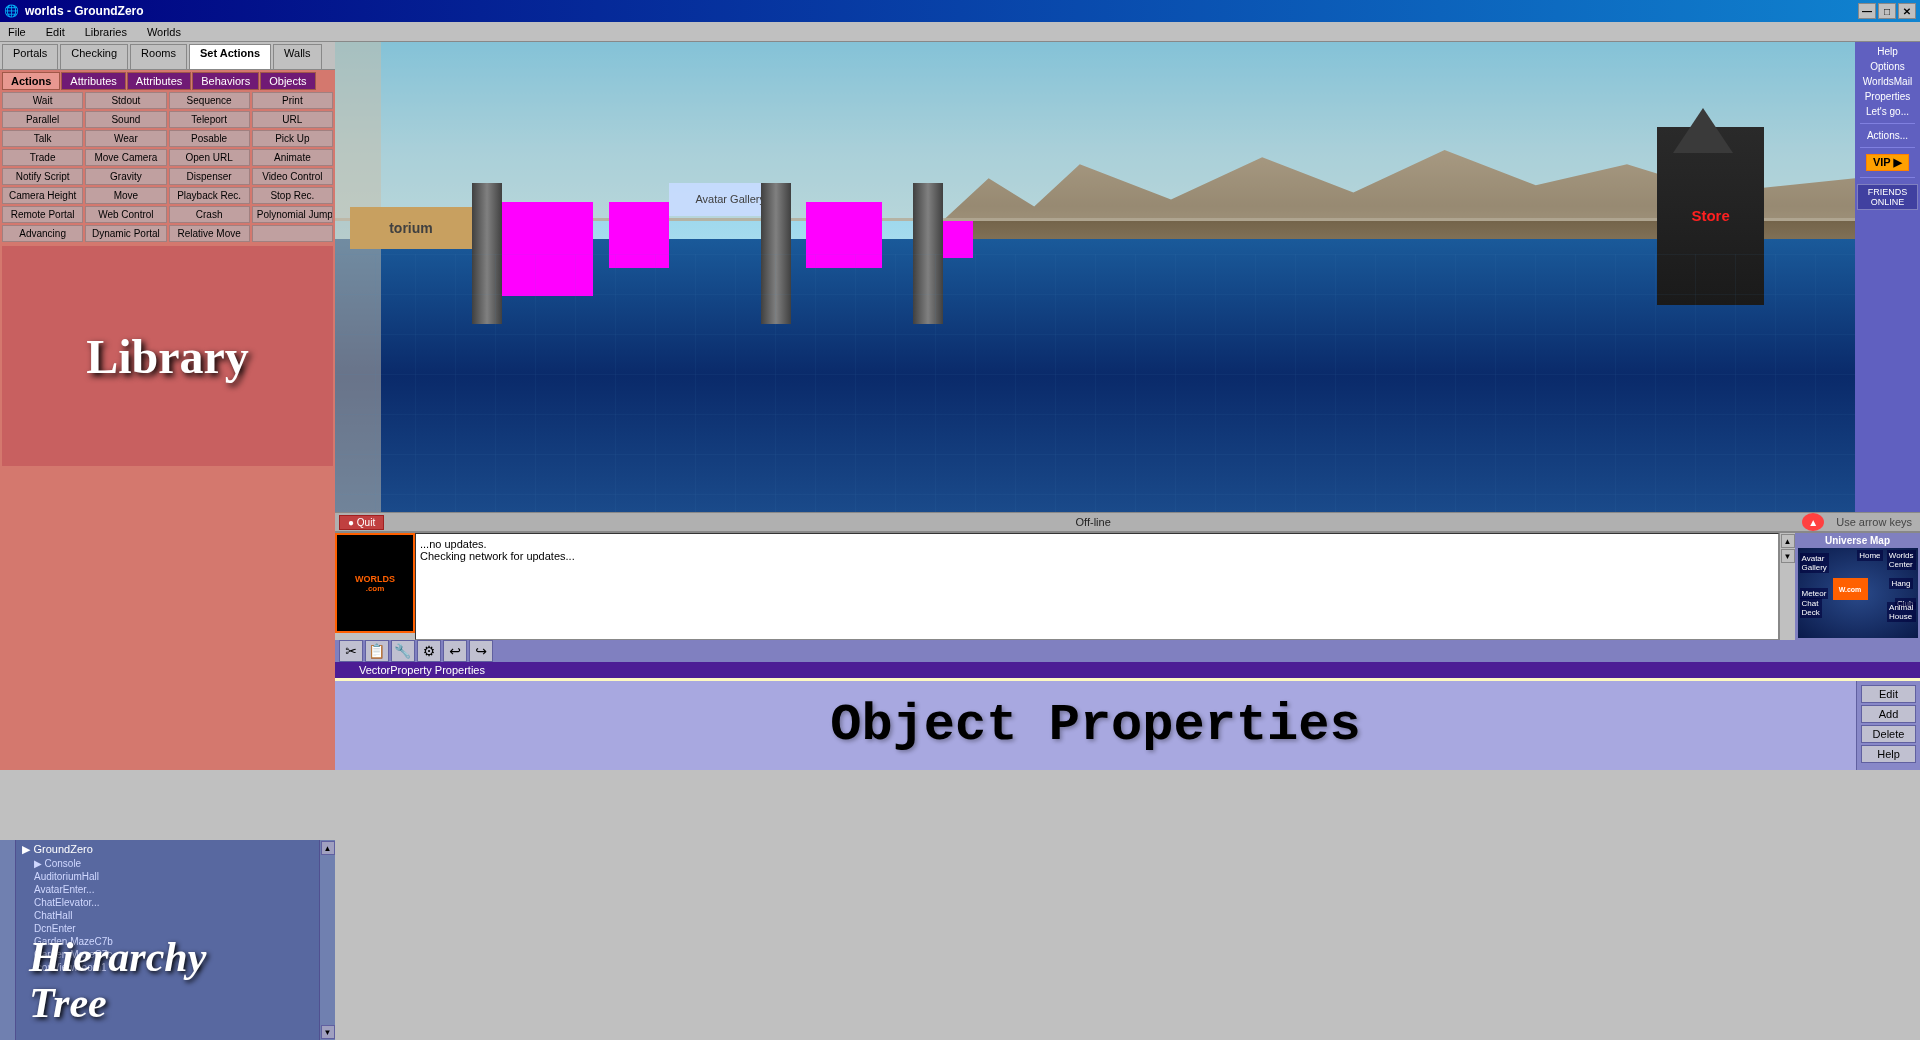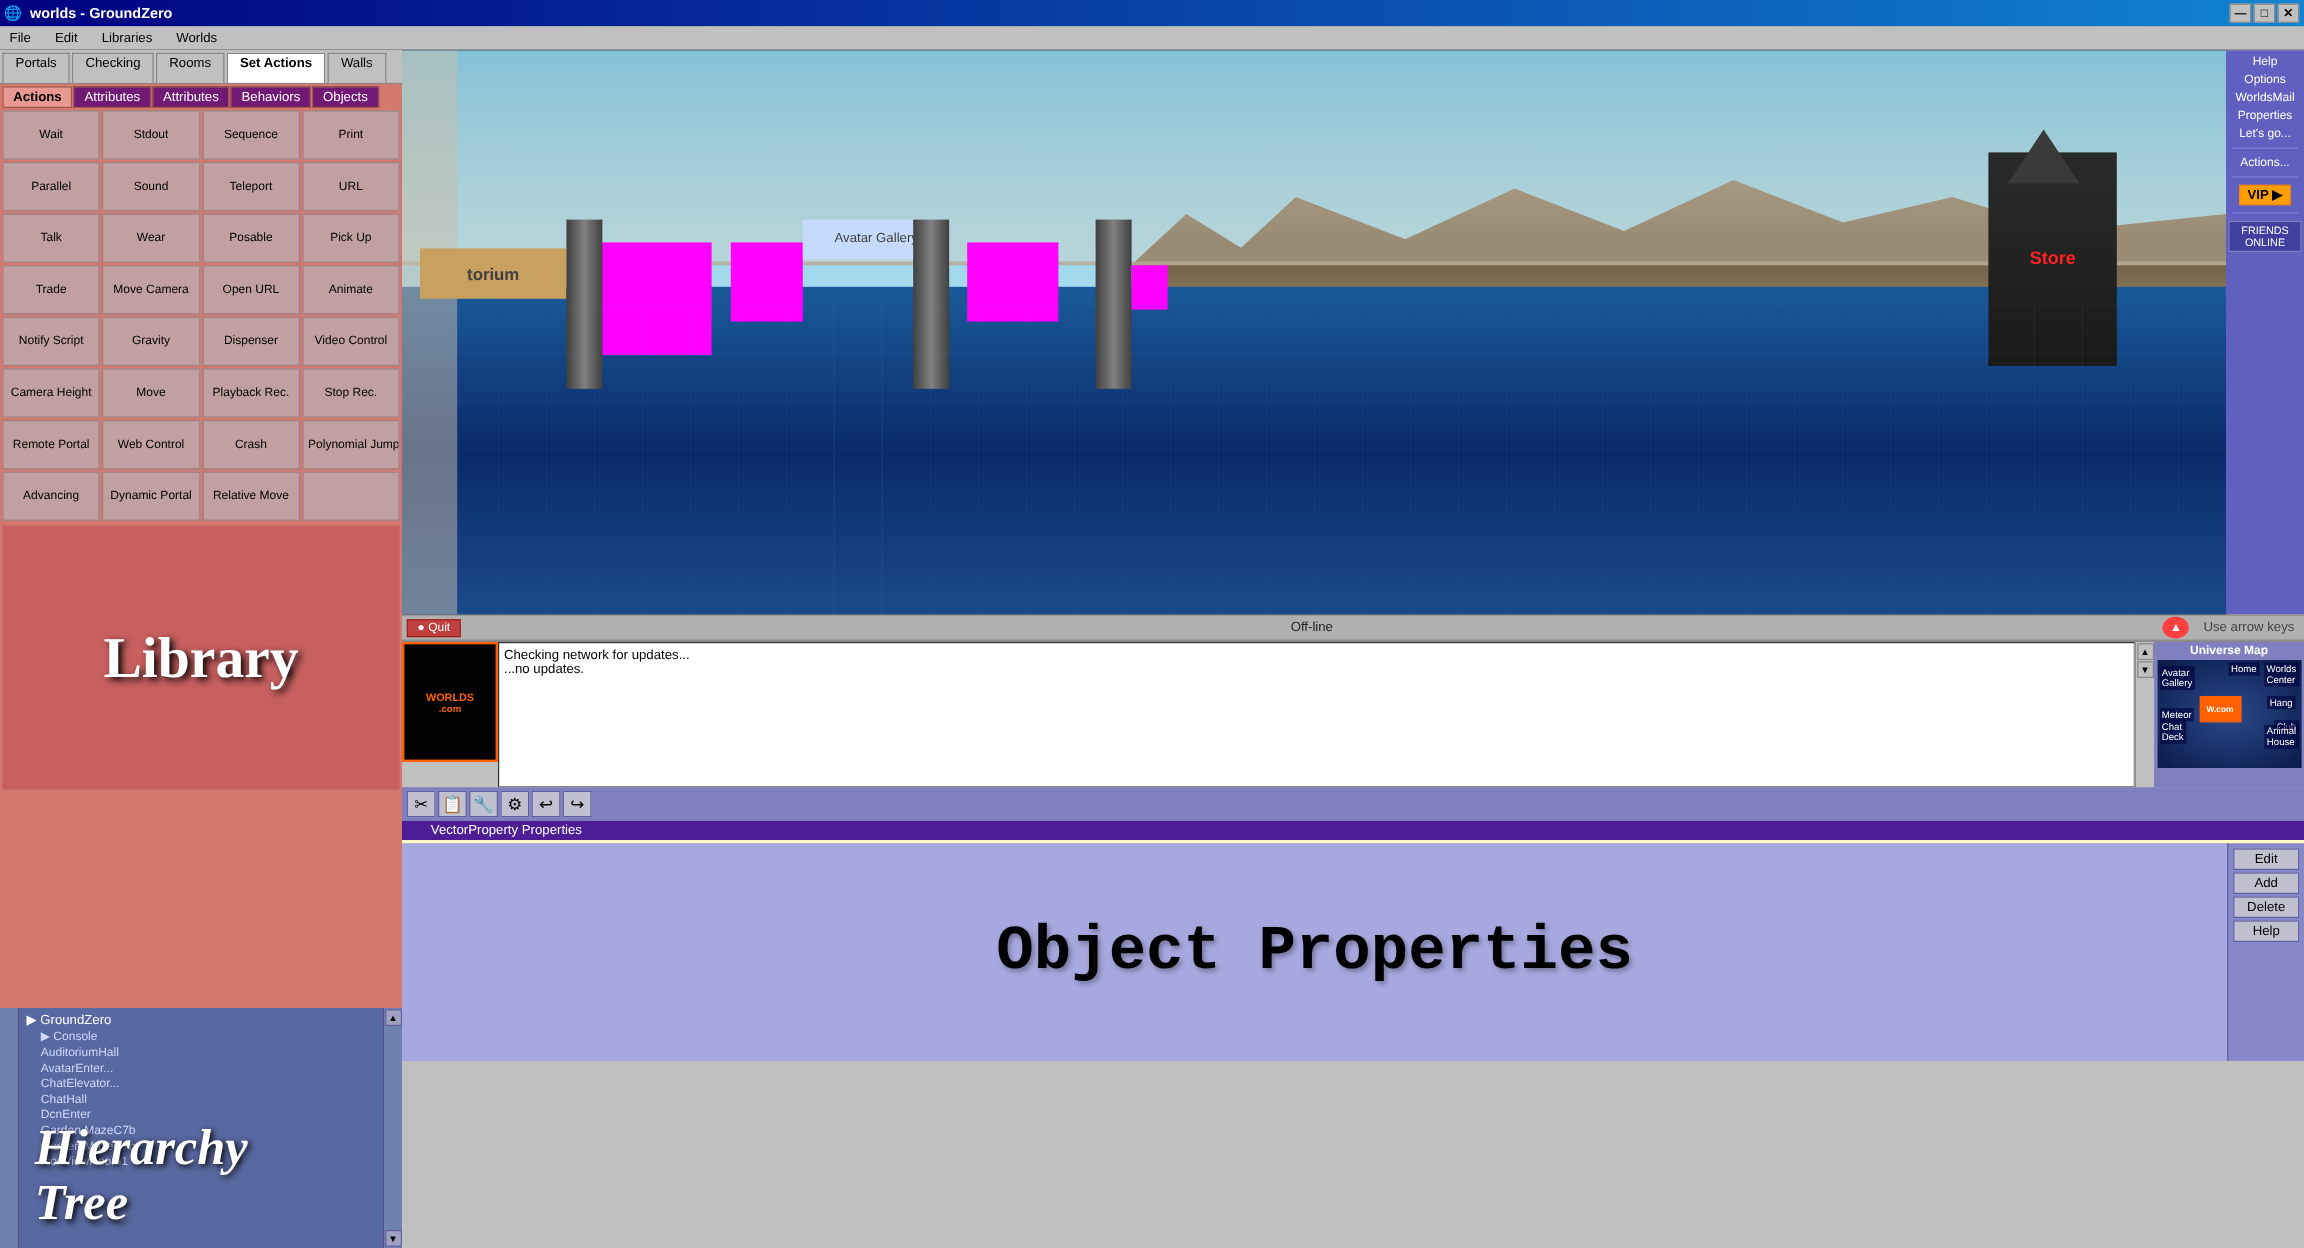--- a/index.html
+++ b/index.html
@@ -19,21 +19,21 @@
     }
 
     
     #menubar {
       background: #c0c0c0; height: 20px; display: flex; align-items: center;
       border-bottom: 1px solid #888; padding: 0 4px; gap: 12px;
     }
     .menu-item { font-size: 11px; cursor: pointer; padding: 1px 4px; }
 
     
-    #main { display: flex; width: 1920px; height: 998px; }
+    #main { display: flex; width: 1920px; height: 728px; }
 
     
     #left-panel { width: 335px; display: flex; flex-direction: column; background: #c0c0c0; }
 
     
     #top-tabs {
       display: flex; background: #c0c0c0; border-bottom: 1px solid #888;
       padding: 2px 2px 0 2px; height: 28px;
     }
     .top-tab {
@@ -52,21 +52,21 @@
       background: #701a75; border: 1px solid #a05848; color: white;
       margin-right: 1px;
     }
     .actions-tab.active { background: #e89890; color: black; font-weight: bold; }
 
     .actions-grid {
       display: grid; grid-template-columns: repeat(4, 1fr); gap: 2px;
     }
     .action-btn {
       background: #c0a0a0; border: 1px solid #a08080;
-      padding: 14px 4px; font-size: 10px; text-align: center; cursor: pointer;
+      padding: 2px 4px; font-size: 10px; text-align: center; cursor: pointer;
       white-space: nowrap; overflow: hidden;
     }
 
     
     #library-area {
       flex: 1; background: #c86060; display: flex; align-items: center; justify-content: center;
     }
     #library-title {
       color: white; font-size: 48px; font-weight: bold; 
       text-shadow: 3px 3px 6px #000; font-family: 'Times New Roman', serif;
@@ -386,22 +386,22 @@
     </div>
 
     <div id="chat-row">
       <div id="worlds-logo">
         <div class="worlds-logo-inner">
           <div style="font-size:9px;color:#ff6000;font-weight:bold;">WORLDS</div>
           <div style="font-size:8px;color:#ff6000;">.com</div>
         </div>
       </div>
       <div id="chat-text-area">
+        <div>...no updates.</div>
         <div>Checking network for updates...</div>
-        <div>...no updates.</div>
       </div>
       <div id="chat-scrollbar">
         <div style="width:14px;height:14px;background:#c0c0c0;border:1px solid #888;margin:1px auto;display:flex;align-items:center;justify-content:center;font-size:8px;cursor:pointer;">▲</div>
         <div style="flex:1;background:#a0a0a0;margin:1px;"></div>
         <div style="width:14px;height:14px;background:#c0c0c0;border:1px solid #888;margin:1px auto;display:flex;align-items:center;justify-content:center;font-size:8px;cursor:pointer;">▼</div>
       </div>
 
       <div id="universe-map">
         <div class="umap-title">Universe Map</div>
         <div class="umap-bg">

